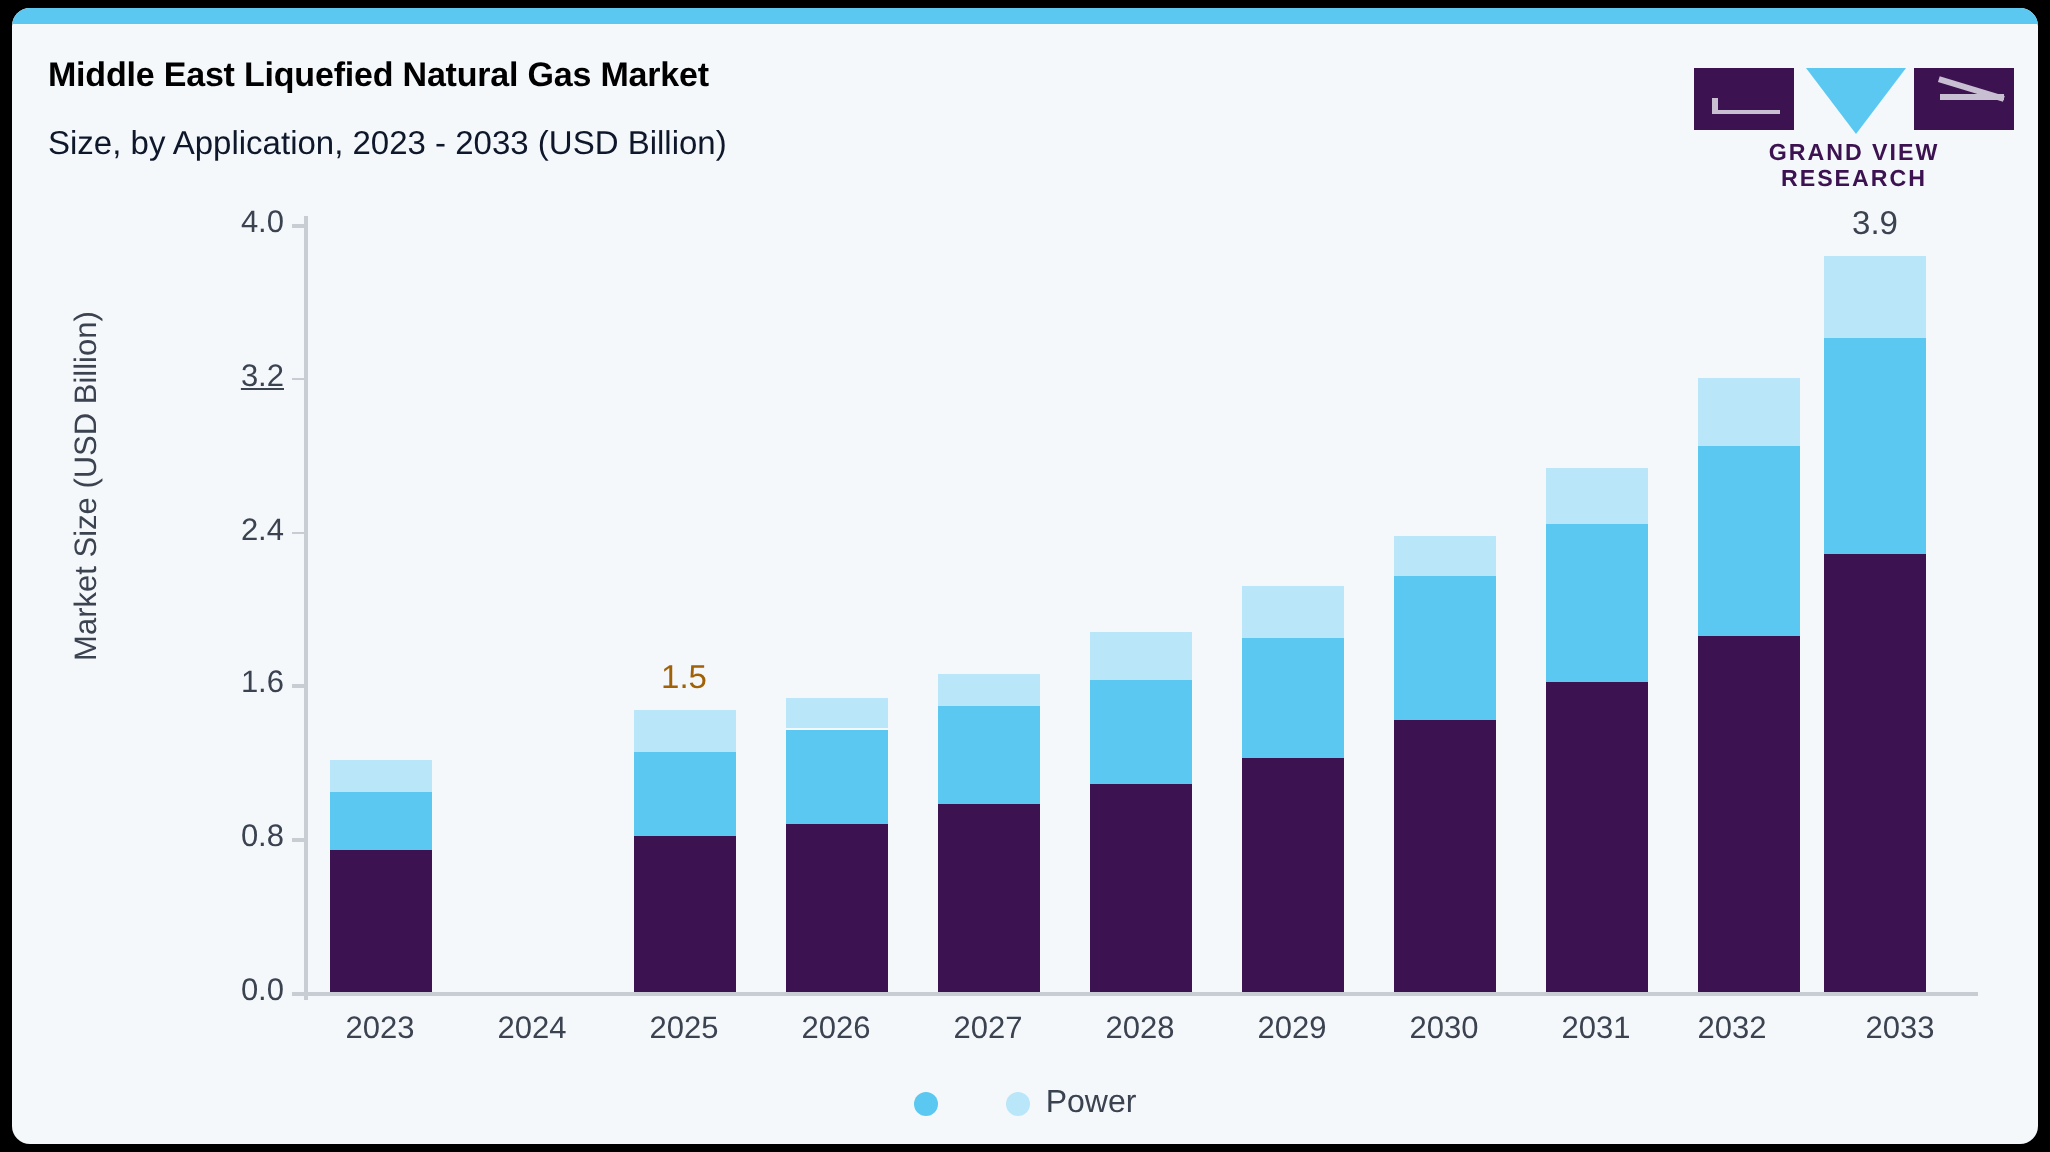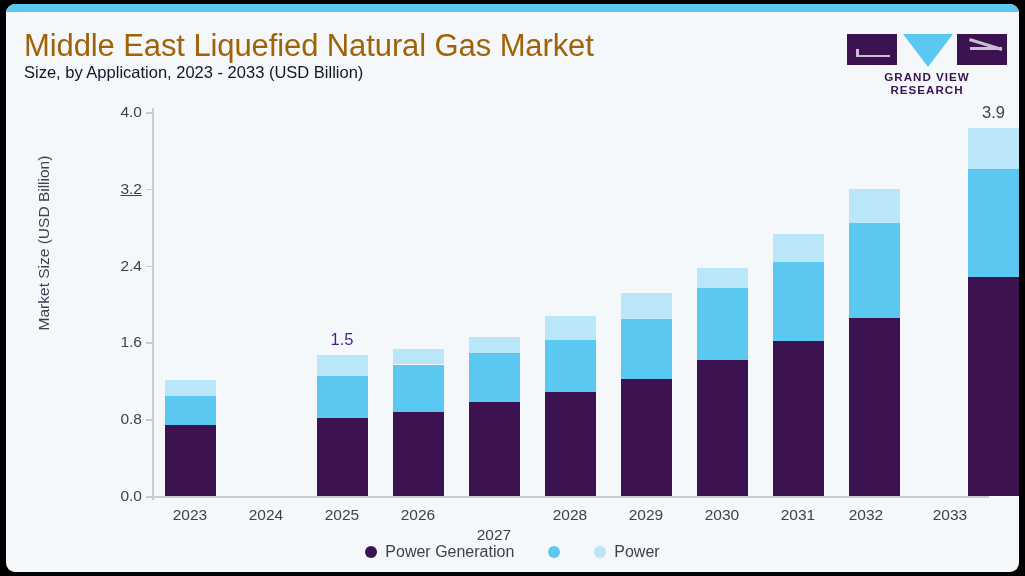--- a/index.html
+++ b/index.html
@@ -29,22 +29,22 @@
     background: #5ac8f0;
     border-top-left-radius: 9px;
     border-top-right-radius: 9px;
   }
 
   
   #header { position: absolute; left: 0; top: 8px; width: 1013px; height: 76px; }
 
   #title {
     position: absolute; left: 18px; top: 16px;
-    font-size: 31px; font-weight: normal;
-    color: #a16207; letter-spacing: -0.1px;
+    font-size: 17px; font-weight: bold;
+    color: #000000; letter-spacing: -0.1px;
     white-space: nowrap;
   }
   #subtitle {
     position: absolute; left: 18px; top: 51px;
     font-size: 16.5px; font-weight: normal;
     color: #0f172a; white-space: nowrap;
   }
 
   
   #logo { position: absolute; right: 12px; top: 17px; width: 160px; height: 58px; }
@@ -170,21 +170,21 @@
   <div id="plot-area">
       <div class="bar-group" style="left: 12.5px; width: 51px; height: 116.16px;">
         <div class="seg seg-power" style="background: rgb(60, 18, 80); height: 71.04px; bottom: 0px;"></div>
         <div class="seg seg-trans" style="background: rgb(90, 200, 240); height: 28.8px; bottom: 71.04px;"></div>
         <div class="seg seg-others" style="background: rgb(185, 230, 248); height: 16.32px; bottom: 99.84px;"></div>
       </div>
       <div class="bar-group" style="left: 164.5px; width: 51px; height: 141.12px;">
         <div class="seg seg-power" style="background: rgb(60, 18, 80); height: 77.76px; bottom: 0px;"></div>
         <div class="seg seg-trans" style="background: rgb(90, 200, 240); height: 42.24px; bottom: 77.76px;"></div>
         <div class="seg seg-others" style="background: rgb(185, 230, 248); height: 21.12px; bottom: 120px;"></div>
-        <div class="bar-total-label" style="bottom: 147.12px; color: #4c1d95;">1.5</div>
+        <div class="bar-total-label" style="bottom: 147.12px; color: #a16207;">1.5</div>
       </div>
       <div class="bar-group" style="left: 240.5px; width: 51px; height: 146.88px;">
         <div class="seg seg-power" style="background: rgb(60, 18, 80); height: 84.48px; bottom: 0px;"></div>
         <div class="seg seg-trans" style="background: rgb(90, 200, 240); height: 47.04px; bottom: 84.48px;"></div>
         <div class="seg seg-others" style="background: rgb(185, 230, 248); height: 15.36px; bottom: 131.52px;"></div>
       </div>
       <div class="bar-group" style="left: 316.5px; width: 51px; height: 159.36px;">
         <div class="seg seg-power" style="background: rgb(60, 18, 80); height: 94.08px; bottom: 0px;"></div>
         <div class="seg seg-trans" style="background: rgb(90, 200, 240); height: 48.96px; bottom: 94.08px;"></div>
         <div class="seg seg-others" style="background: rgb(185, 230, 248); height: 16.32px; bottom: 143.04px;"></div>
@@ -207,47 +207,43 @@
       <div class="bar-group" style="left: 620.5px; width: 51px; height: 262.08px;">
         <div class="seg seg-power" style="background: rgb(60, 18, 80); height: 154.56px; bottom: 0px;"></div>
         <div class="seg seg-trans" style="background: rgb(90, 200, 240); height: 79.68px; bottom: 154.56px;"></div>
         <div class="seg seg-others" style="background: rgb(185, 230, 248); height: 27.84px; bottom: 234.24px;"></div>
       </div>
       <div class="bar-group" style="left: 696.5px; width: 51px; height: 307.2px;">
         <div class="seg seg-power" style="background: rgb(60, 18, 80); height: 177.6px; bottom: 0px;"></div>
         <div class="seg seg-trans" style="background: rgb(90, 200, 240); height: 95.04px; bottom: 177.6px;"></div>
         <div class="seg seg-others" style="background: rgb(185, 230, 248); height: 34.56px; bottom: 272.64px;"></div>
       </div>
-      <div class="bar-group" style="left: 816px; width: 51px; height: 276px;">
+      <div class="bar-group" style="left: 760px; width: 51px; height: 276px;">
         <div class="seg seg-power" style="background: rgb(60, 18, 80); height: 218.88px; bottom: 0px;"></div>
         <div class="seg seg-trans" style="background: rgb(90, 200, 240); height: 108.48px; bottom: 218.88px;"></div>
         <div class="seg seg-others" style="background: rgb(185, 230, 248); height: 40.32px; bottom: 327.36px;"></div>
         <div class="bar-total-label" style="bottom: 373.68px; color: rgb(59, 66, 80);">3.9</div>
       </div>
     </div>
   <div id="xticks-layer">
       <div class="xtick-label" style="left: 184px;">2023</div>
       <div class="xtick-label" style="left: 260px;">2024</div>
       <div class="xtick-label" style="left: 336px;">2025</div>
       <div class="xtick-label" style="left: 412px;">2026</div>
-      <div class="xtick-label" style="left: 488px; margin-top: 20px;">2027</div>
+      <div class="xtick-label" style="left: 488px;">2027</div>
       <div class="xtick-label" style="left: 564px;">2028</div>
       <div class="xtick-label" style="left: 640px;">2029</div>
       <div class="xtick-label" style="left: 716px;">2030</div>
       <div class="xtick-label" style="left: 792px;">2031</div>
       <div class="xtick-label" style="left: 860px;">2032</div>
       <div class="xtick-label" style="left: 944px;">2033</div>
     </div>
 
   <div id="legend">
       <div class="legend-item">
-        <span class="legend-dot" style="background: rgb(60, 18, 80);"></span>
-        <span class="legend-label">Power Generation</span>
-      </div>
-      <div class="legend-item">
         <span class="legend-dot" style="background: rgb(90, 200, 240);"></span>
       </div>
       <div class="legend-item">
         <span class="legend-dot" style="background: rgb(185, 230, 248);"></span>
         <span class="legend-label">Power</span>
       </div>
     </div>
 
 </div>
 

